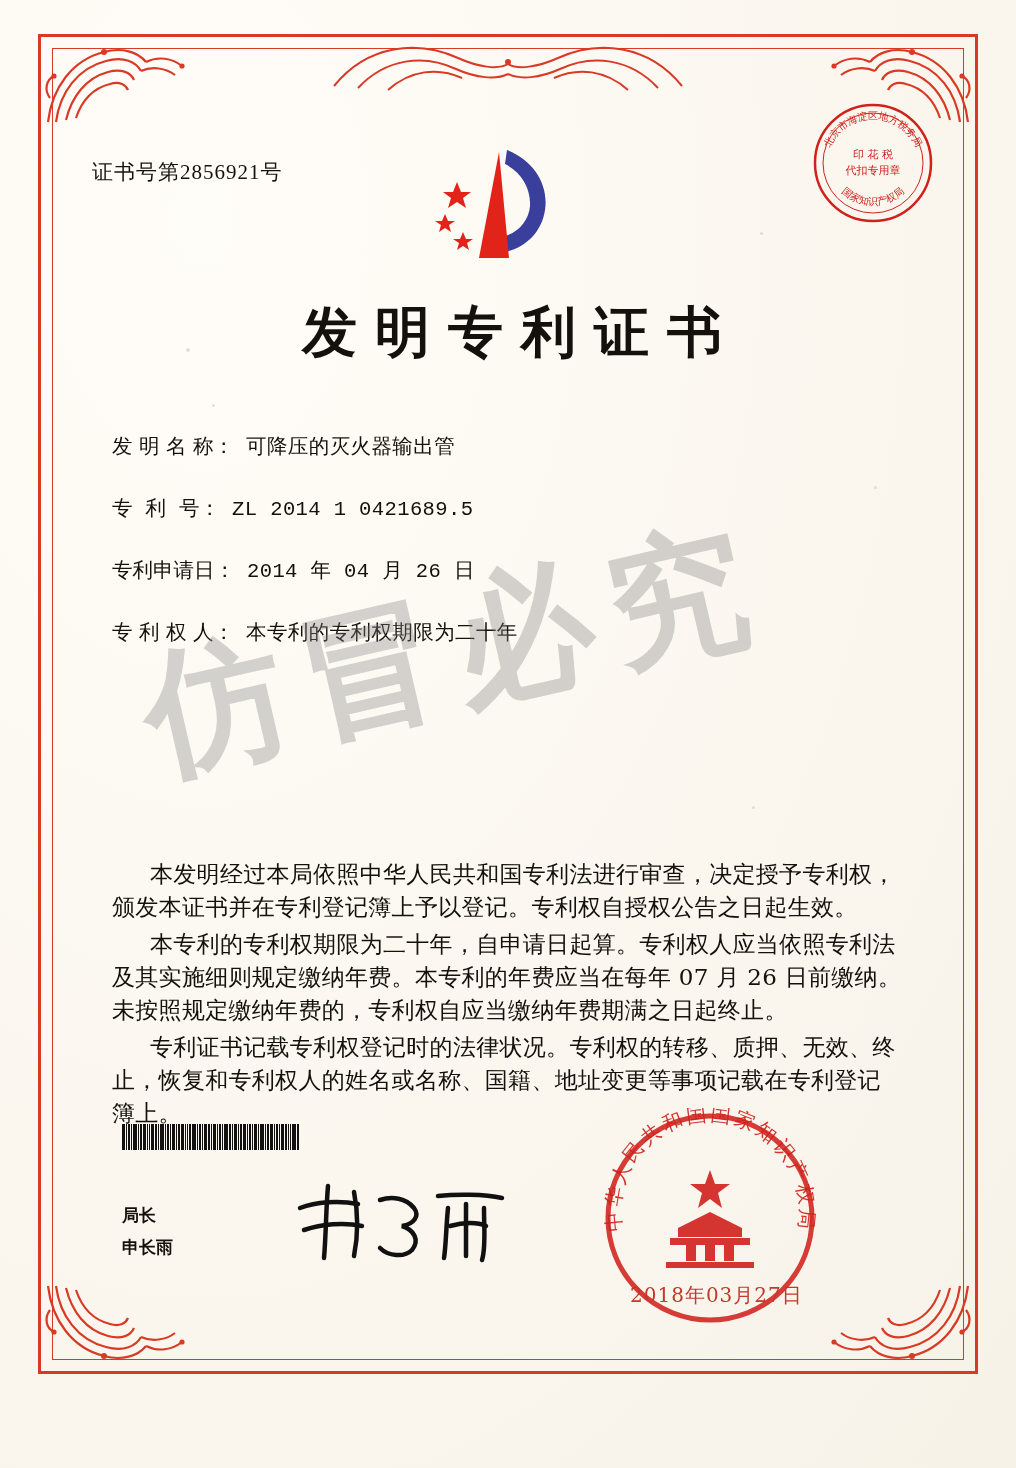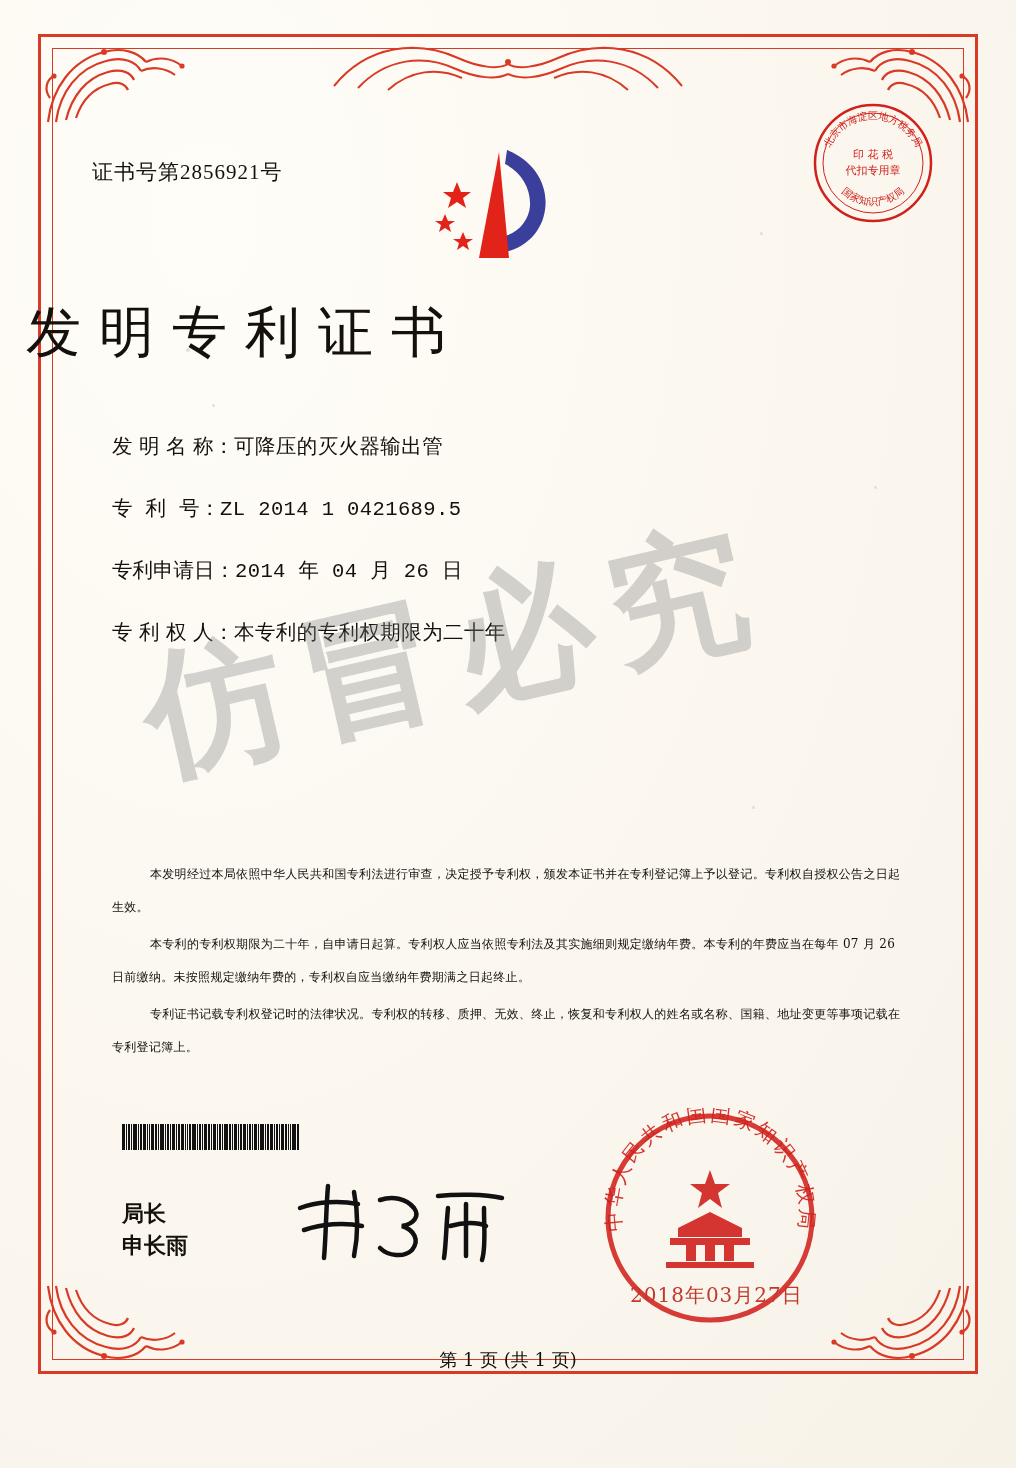--- a/index.html
+++ b/index.html
@@ -78,59 +78,60 @@
     position: absolute;
     right: 78px;
     top: 98px;
     width: 130px;
     height: 130px;
   }
   .title {
     position: absolute;
     left: 8px; right: 0;
     top: 296px;
-    text-align: left;
+    text-align: center;
     font-size: 55px;
-    font-weight: normal;
+    font-weight: bold;
     letter-spacing: 18px;
     text-indent: 18px;
     color: #14100c;
     font-family: "DejaVu Serif", "Liberation Serif", serif;
   }
 
   
   .fields {
     position: absolute;
     left: 112px;
     top: 432px;
     width: 790px;
   }
   .field-row {
     display: flex;
     align-items: baseline;
     margin-bottom: 34px;
     font-size: 20.5px;
     color: #14100c;
+    gap: 12px;
   }
   .field-label {
     white-space: pre;
     font-family: "DejaVu Serif", "Liberation Serif", serif;
   }
   .field-value {
     font-family: Liberation Mono, monospace;
     letter-spacing: 0.4px;
   }
 
   
   .body-text {
     position: absolute;
     left: 112px;
     top: 858px;
     width: 790px;
-    font-size: 12px;
+    font-size: 23px;
     line-height: 33px;
     color: #14100c;
     font-family: "DejaVu Serif", "Liberation Serif", serif;
   }
   .body-text p {
     margin: 0 0 4px 0;
     text-indent: 38px;
     letter-spacing: 0.3px;
   }
 
@@ -148,23 +149,23 @@
     display: block;
     background: #111;
     margin-right: 1px;
   }
 
   
   .sig-block {
     position: absolute;
     left: 122px;
     top: 1200px;
-    font-size: 22px;
-    color: #14100c;
-    font-family: Liberation Mono, monospace;
+    font-size: 17px;
+    color: #14100c;
+    font-family: Liberation Sans, sans-serif;
     line-height: 32px;
     font-weight: bold;
   }
   .signature {
     position: absolute;
     left: 288px;
     top: 1178px;
     width: 240px;
     height: 90px;
   }
@@ -476,21 +477,20 @@
         <rect x="105" y="137" width="10" height="16"></rect>
         <rect x="124" y="137" width="10" height="16"></rect>
         <rect x="66" y="154" width="88" height="6"></rect>
       </g>
     </svg>
   </div>
   <div class="seal-date">2018年03月27日</div>
 
   <div class="watermark">仿冒必究</div>
 
-  <div class="footer">第 1 页 (共 1 页)</div>
 
   <div class="specks">
     <i style="left:760px;top:232px;width:3px;height:3px;"></i>
     <i style="left:212px;top:404px;width:3px;height:3px;"></i>
     <i style="left:186px;top:348px;width:4px;height:4px;"></i>
     <i style="left:874px;top:486px;width:3px;height:3px;"></i>
     <i style="left:752px;top:806px;width:3px;height:3px;"></i>
   </div>
 
 </div>

